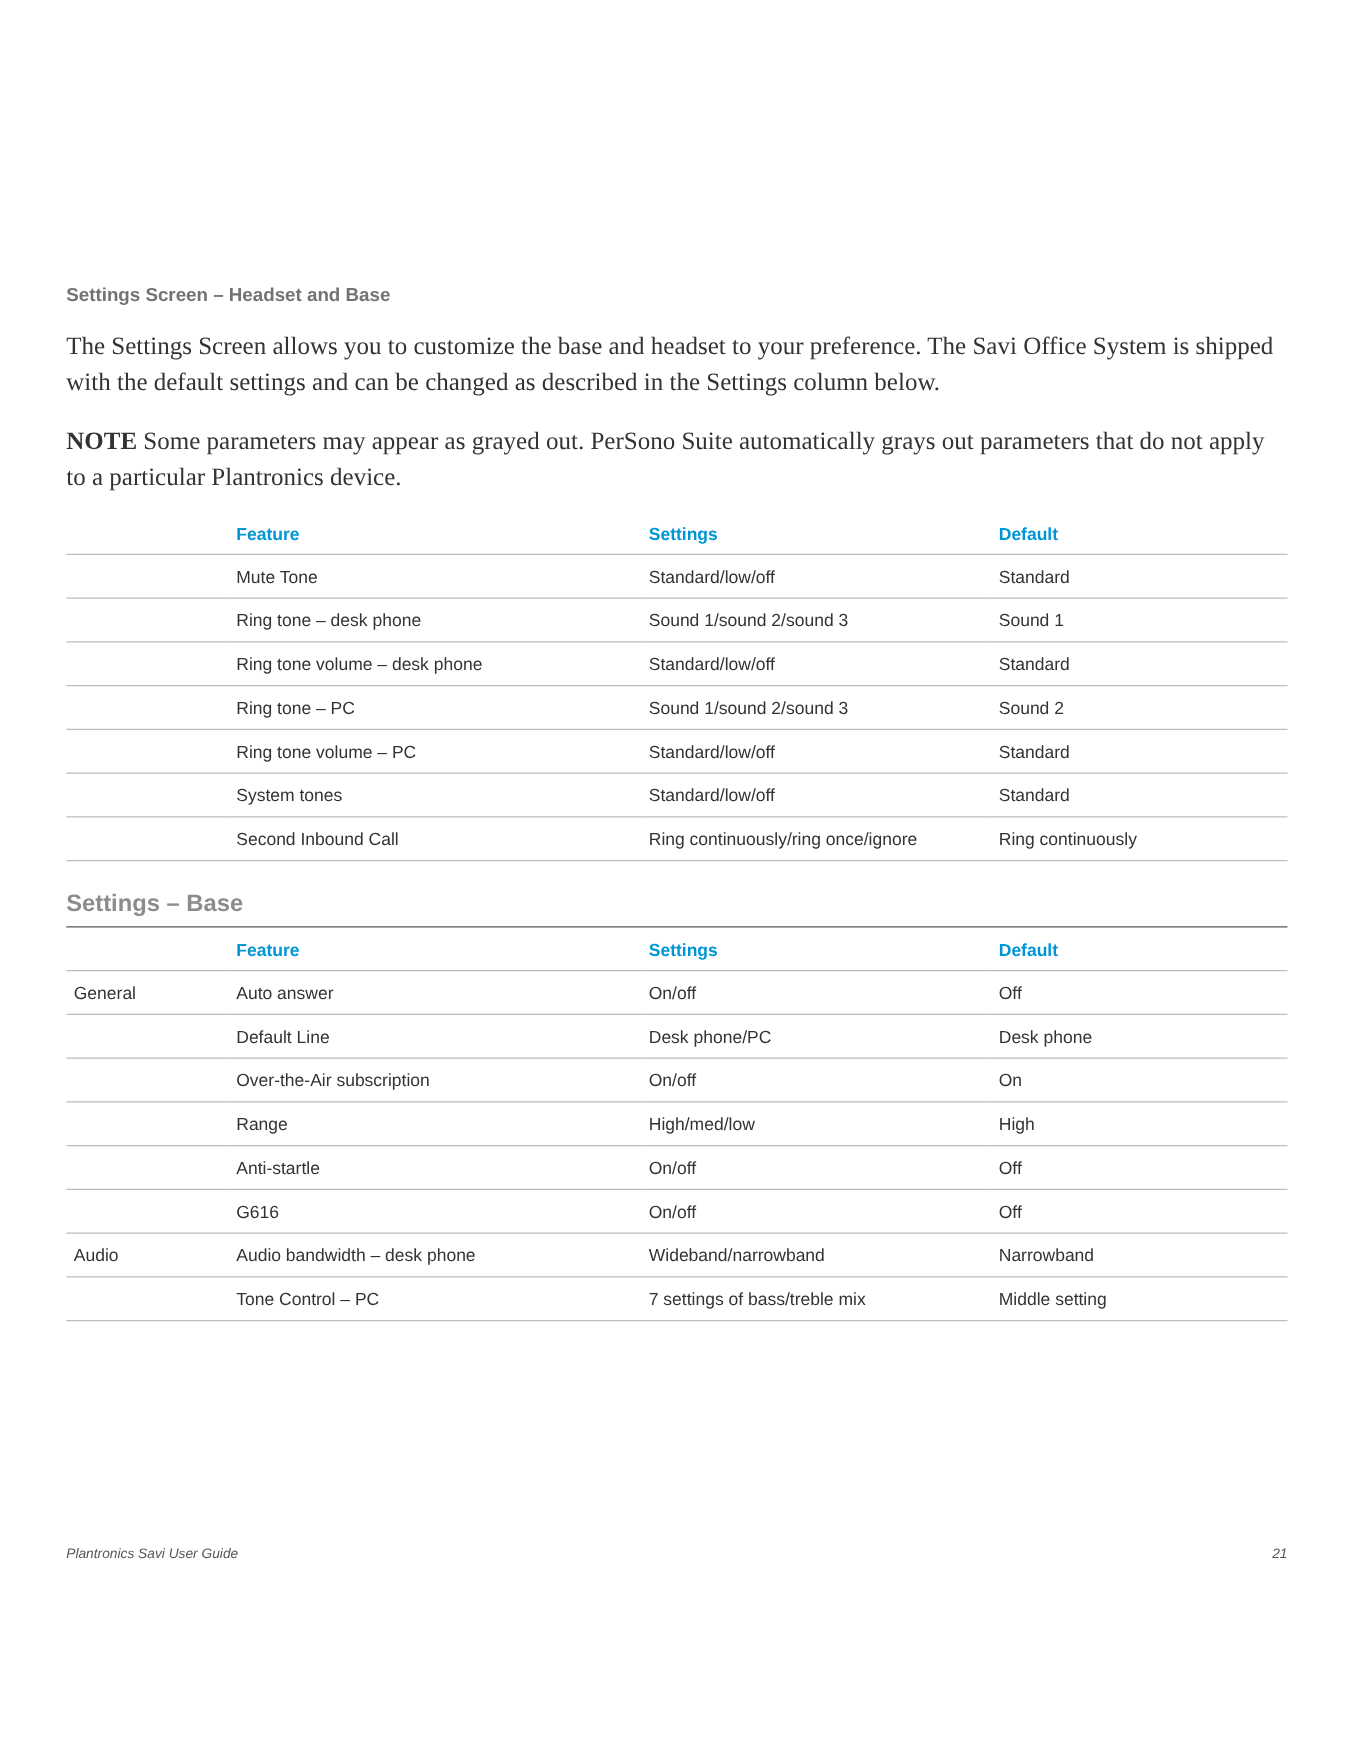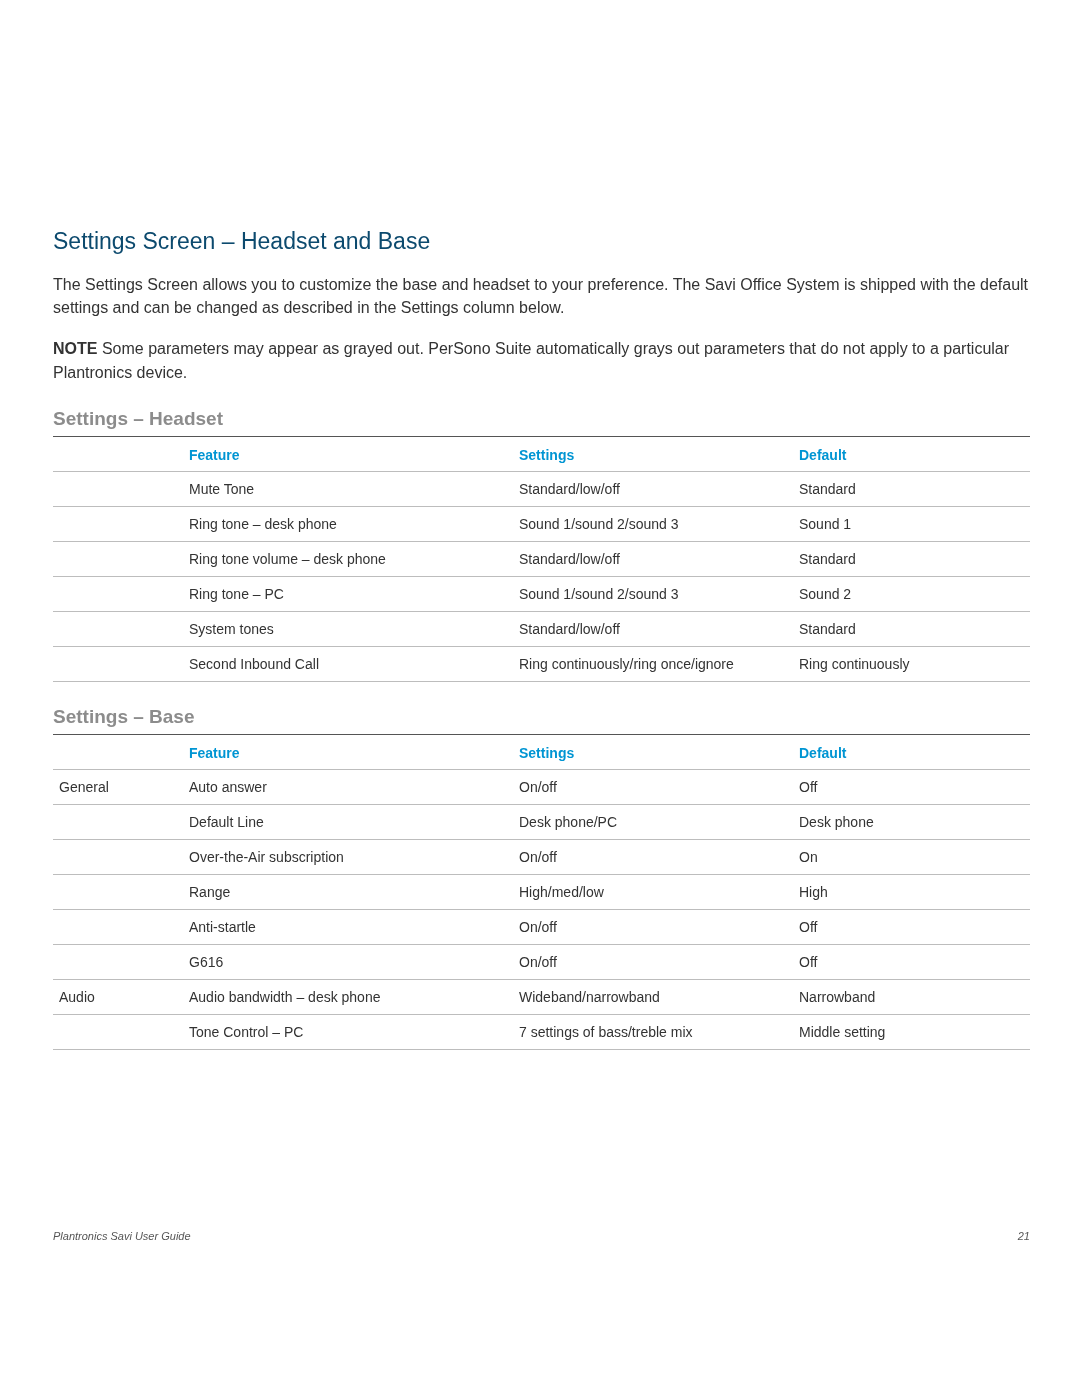--- a/index.html
+++ b/index.html
@@ -8,30 +8,31 @@
     padding: 0;
     background: #fff;
     font-family: Arial, Helvetica, sans-serif;
     color: #333;
     width: 1080px;
   }
   .page {
     padding: 228px 50px 60px 53px;
   }
   h1.main-title {
-    color: #0c4a6e;
-    font-size: 23px;
-    font-weight: normal;
+    color: #737373;
+    font-size: 15px;
+    font-weight: bold;
     margin: 0 0 12px 0;
   }
   p.body {
-    font-size: 16px;
+    font-size: 20px;
     line-height: 1.45;
     margin: 18px 0 12px 0;
     color: #333;
+    font-family: Liberation Serif, serif;
   }
   p.body .note-bold { font-weight: bold; }
   h2.section {
     color: #8c8c8c;
     font-size: 19px;
     font-weight: bold;
     margin: 24px 0 0 0;
     padding-bottom: 6px;
     border-bottom: 1px solid #555;
   }
@@ -73,21 +74,20 @@
 
 <div class="page">
   <h1 class="main-title">Settings Screen – Headset and Base</h1>
 
   <p class="body">The Settings Screen allows you to customize the base and headset to your preference. The Savi Office System is shipped with the default settings and can be changed as described in the Settings column below.</p>
 
   <p class="body">
     <span class="note-bold">NOTE</span><span> Some parameters may appear as grayed out.  PerSono Suite automatically grays out parameters that do not apply to a particular Plantronics device.</span>
   </p>
 
-  <h2 class="section">Settings – Headset</h2>
   <table class="settings-table">
     <thead>
       <tr>
         <th class="col-cat"></th>
         <th class="col-feat">Feature</th>
         <th class="col-set">Settings</th>
         <th class="col-def">Default</th>
       </tr>
     </thead>
     <tbody id="headset-body">
@@ -107,20 +107,26 @@
           <td class="col-cat"></td>
           <td>Ring tone volume – desk phone</td>
           <td>Standard/low/off</td>
           <td>Standard</td>
         </tr>
         <tr>
           <td class="col-cat"></td>
           <td>Ring tone – PC</td>
           <td>Sound 1/sound 2/sound 3</td>
           <td>Sound 2</td>
+        </tr>
+        <tr>
+          <td class="col-cat"></td>
+          <td>Ring tone volume – PC</td>
+          <td>Standard/low/off</td>
+          <td>Standard</td>
         </tr>
         <tr>
           <td class="col-cat"></td>
           <td>System tones</td>
           <td>Standard/low/off</td>
           <td>Standard</td>
         </tr>
         <tr>
           <td class="col-cat"></td>
           <td>Second Inbound Call</td>

